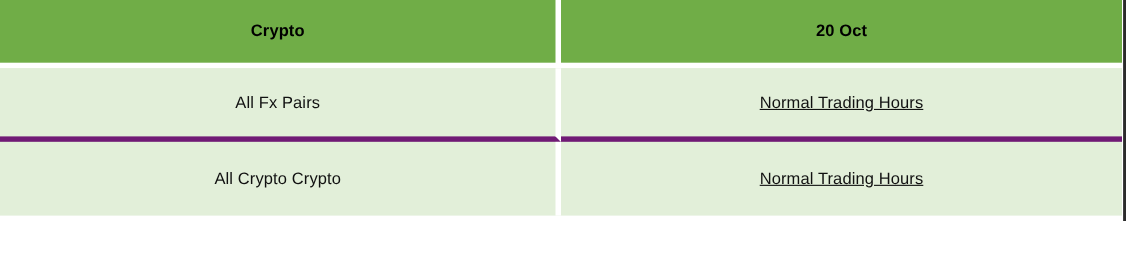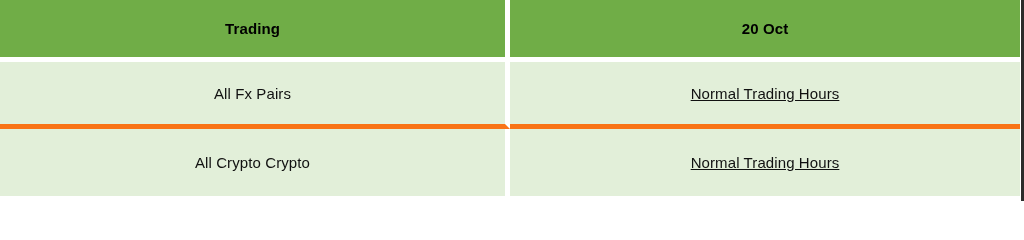--- a/index.html
+++ b/index.html
@@ -63,42 +63,42 @@
     box-sizing: border-box;
     letter-spacing: 0.1px;
   }
 
   .schedule-table tr.body-row > td.last-col {
     border-right: 0;
     text-decoration: underline;
   }
 
   .schedule-table tr.body-row.row-sep > td {
-    border-bottom: 5px solid #f97316;
+    border-bottom: 5px solid #701a75;
   }
 
   
   .right-edge-rule {
     position: absolute;
     top: 0;
     right: 0;
     width: 3px;
     height: 201px;
     background: #2b2b2b;
   }
 </style>
 </head>
 <body>
 
 <div class="schedule-table-wrap">
 
   <table class="schedule-table">
     <thead>
       <tr class="header-row">
-        <th>Trading</th>
+        <th>Crypto</th>
         <th class="last-col">20 Oct</th>
       </tr>
     </thead>
     <tbody>
       <tr class="body-row row-sep">
         <td>All Fx Pairs</td>
         <td class="last-col">Normal Trading Hours</td>
       </tr>
       <tr class="body-row">
         <td>All Crypto Crypto</td>

